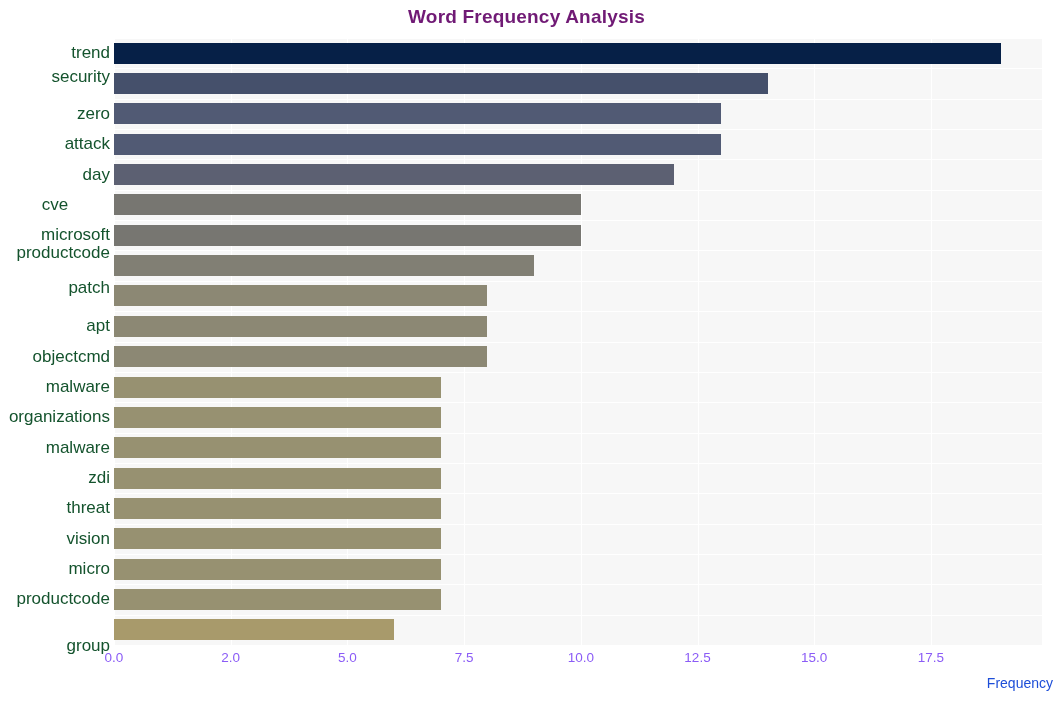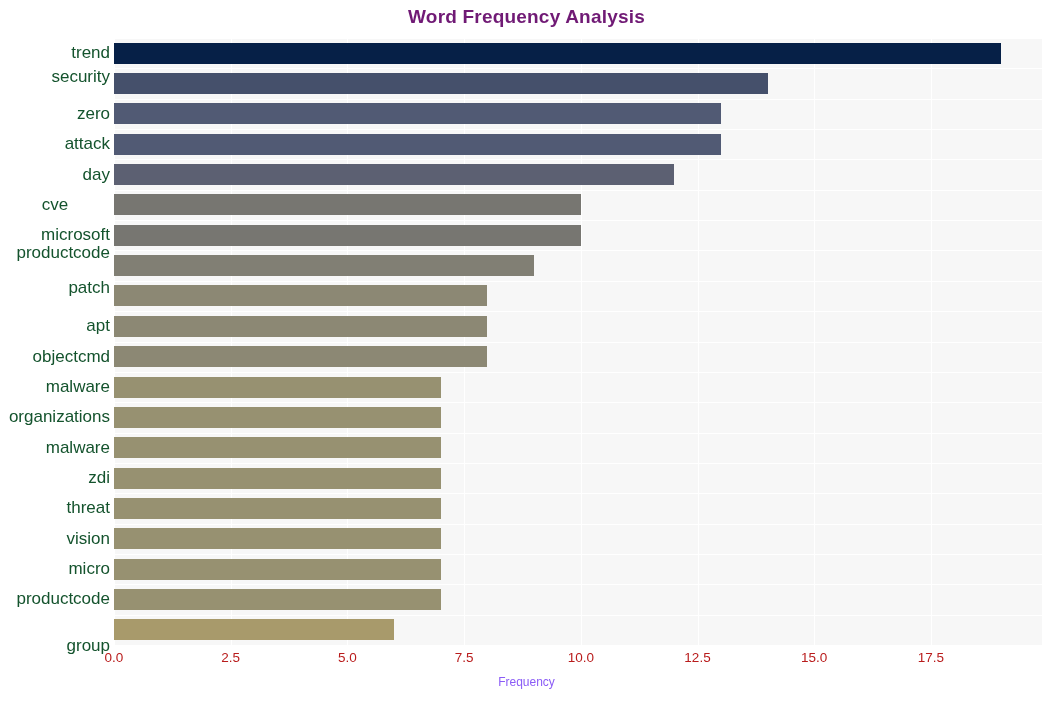--- a/index.html
+++ b/index.html
@@ -96,32 +96,32 @@
     position: absolute;
     left: 0;
     top: 650px;
     width: 1053px;
     height: 22px;
   }
   .xtick-label {
     position: absolute;
     top: 0;
     font-size: 13.5px;
-    color: #b91c1c;
+    color: #8b5cf6;
     transform: translateX(-50%);
     white-space: nowrap;
   }
   .xaxis-title {
     position: absolute;
     left: 0;
     top: 675px;
     width: 1053px;
-    text-align: center;
-    font-size: 12px;
-    color: #8b5cf6;
+    text-align: right;
+    font-size: 14px;
+    color: #1d4ed8;
   }
 </style>
 </head>
 <body>
 
 <div class="figure">
 
   <div class="chart-title">Word Frequency Analysis</div>
 
   <div class="plot-area">
@@ -198,21 +198,21 @@
       <div class="ytick-label" style="top: 433.075px; margin-left: 8px;">zdi</div>
       <div class="ytick-label" style="top: 463.425px;">threat</div>
       <div class="ytick-label" style="top: 493.775px;">vision</div>
       <div class="ytick-label" style="top: 524.125px;">micro</div>
       <div class="ytick-label" style="top: 554.475px;">productcode</div>
       <div class="ytick-label" style="top: 601px;">group</div>
     </div>
 
   <div class="xlabels" id="xlabels">
       <div class="xtick-label" style="left: 114px;">0.0</div>
-      <div class="xtick-label" style="left: 230.7px;">2.5</div>
+      <div class="xtick-label" style="left: 230.7px;">2.0</div>
       <div class="xtick-label" style="left: 347.4px;">5.0</div>
       <div class="xtick-label" style="left: 464.101px;">7.5</div>
       <div class="xtick-label" style="left: 580.801px;">10.0</div>
       <div class="xtick-label" style="left: 697.501px;">12.5</div>
       <div class="xtick-label" style="left: 814.201px;">15.0</div>
       <div class="xtick-label" style="left: 930.901px;">17.5</div>
     </div>
 
   <div class="xaxis-title">Frequency</div>
 

